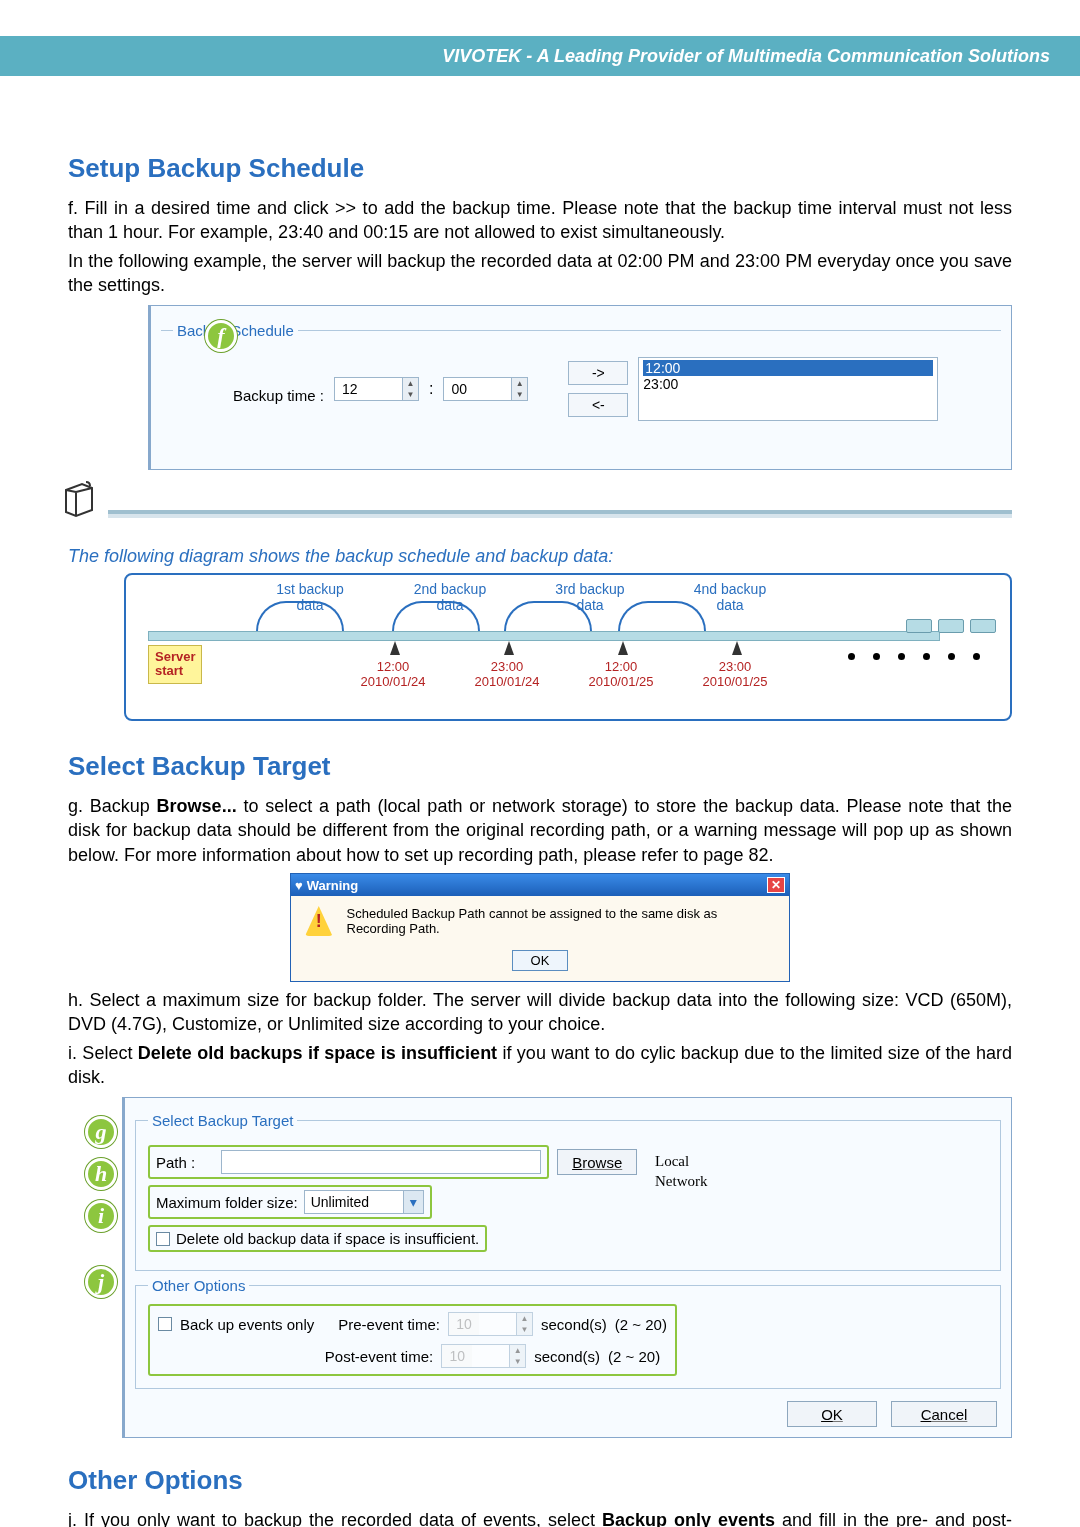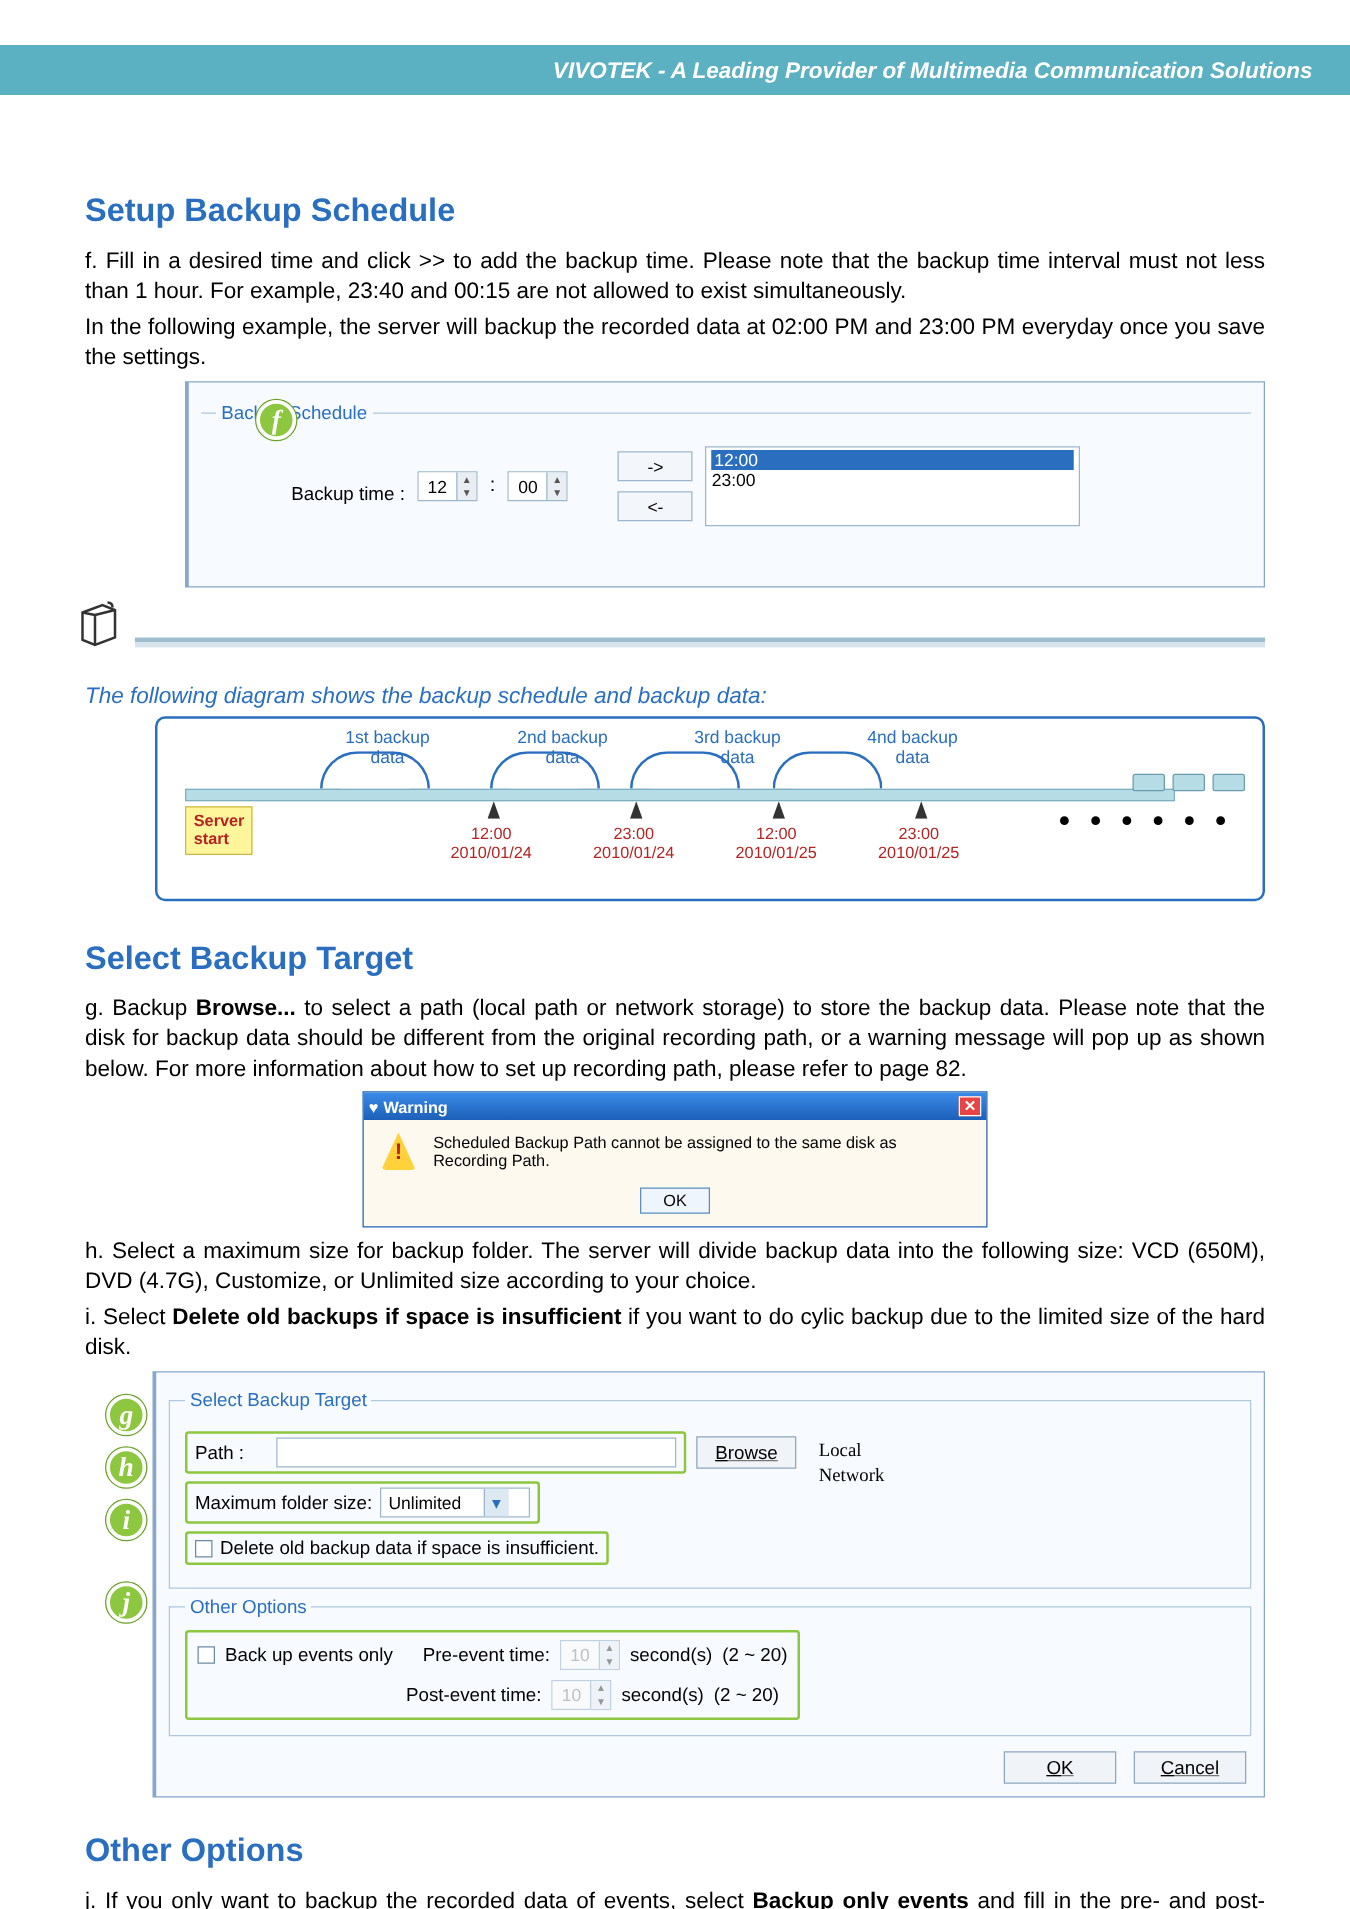--- a/index.html
+++ b/index.html
@@ -88,20 +88,21 @@
     align-items: center;
     gap: 10px;
     margin-left: 60px;
   }
   .spin {
     display: inline-flex;
     align-items: center;
     border: 1px solid #9db6cc;
     height: 24px;
     background: #fff;
+    gap: 37px;
   }
   .spin input {
     width: 30px;
     border: none;
     text-align: center;
     font-size: 14px;
     height: 22px;
   }
   .spin .arrows {
     width: 16px;
@@ -317,21 +318,21 @@
     padding: 0 4px;
     font-size: 14px;
   }
   .sel-input {
     border: 1px solid #9db6cc;
     height: 24px;
     background: #fff;
     display: flex;
     align-items: center;
     justify-content: space-between;
-    padding: 0 16px 0 6px;
+    padding: 0 0 0 6px;
     font-size: 14px;
     width: 120px;
   }
   .sel-input .dd {
     width: 20px; height: 22px;
     background: #dce8f2;
     border-left: 1px solid #9db6cc;
     display:flex; align-items:center; justify-content:center;
     color:#2a6fbf;
   }
@@ -614,21 +615,21 @@
                 </div>
             </div>
             <span>second(s)</span>
             <span>(2 ~ 20)</span>
           </div>
         </div>
       </fieldset>
 
       <div class="btn-row">
         <button class="btn" style="width:90px;"><span style="text-decoration:underline;">O</span>K</button>
-        <button class="btn" style="width:90px;"><span style="text-decoration:underline;">C</span>ancel</button>
+        <button class="btn" style="width:106px;"><span style="text-decoration:underline;">C</span>ancel</button>
       </div>
     </div>
 
     <h2 class="section-title">Other Options</h2>
     <p class="body">
       <span>j. If you only want to backup the recorded data of events, select </span><b>Backup only events</b><span> and fill in the pre- and post-event time.</span>
     </p>
 
   </div>
 

